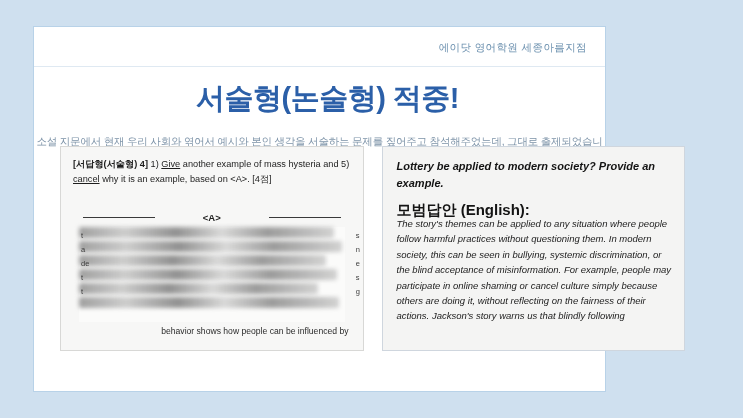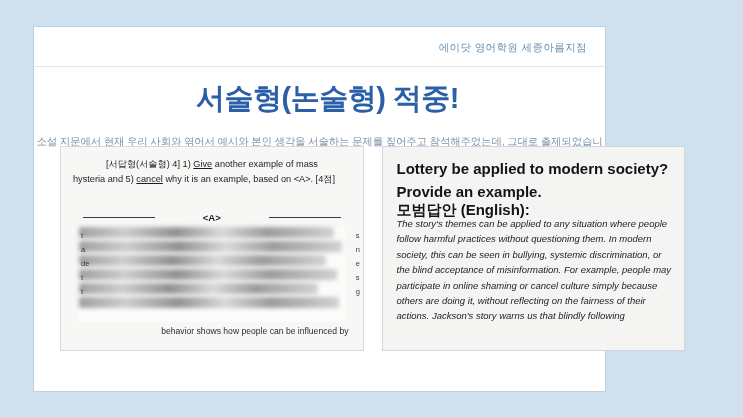--- a/index.html
+++ b/index.html
@@ -72,21 +72,21 @@
     border-color: #cfd6de;
   }
   
   .q-head {
     position: absolute;
     left: 12px; top: 10px; right: 12px;
     font-size: 9.2px;
     line-height: 1.65;
     color: #1d1d1d;
   }
-  .q-head b { font-weight: normal; margin-left: 33px; }
+  .q-head b { font-weight: bold; }
   .q-head u { text-decoration: underline; margin-top: 48px; }
   .passage-label {
     position: absolute;
     left: 0; right: 0; top: 65px;
     text-align: center;
     font-size: 9.5px;
     font-weight: bold;
     color: #222;
   }
   .rule-l, .rule-r {
@@ -147,24 +147,25 @@
     font-size: 8.6px;
     color: #2b2b2b;
     filter: blur(0.5px);
     white-space: nowrap;
     text-align: right;
   }
   
   .r-title {
     position: absolute;
     left: 14px; right: 14px; top: 11px;
-    font-size: 15px;
+    font-size: 11px;
     font-weight: bold;
     color: #141414;
     line-height: 1.5;
+    font-style: italic;
   }
   .r-sub {
     position: absolute;
     left: 14px; top: 54px;
     font-size: 15px;
     font-weight: bold;
     color: #141414;
   }
   .r-body {
     position: absolute;

